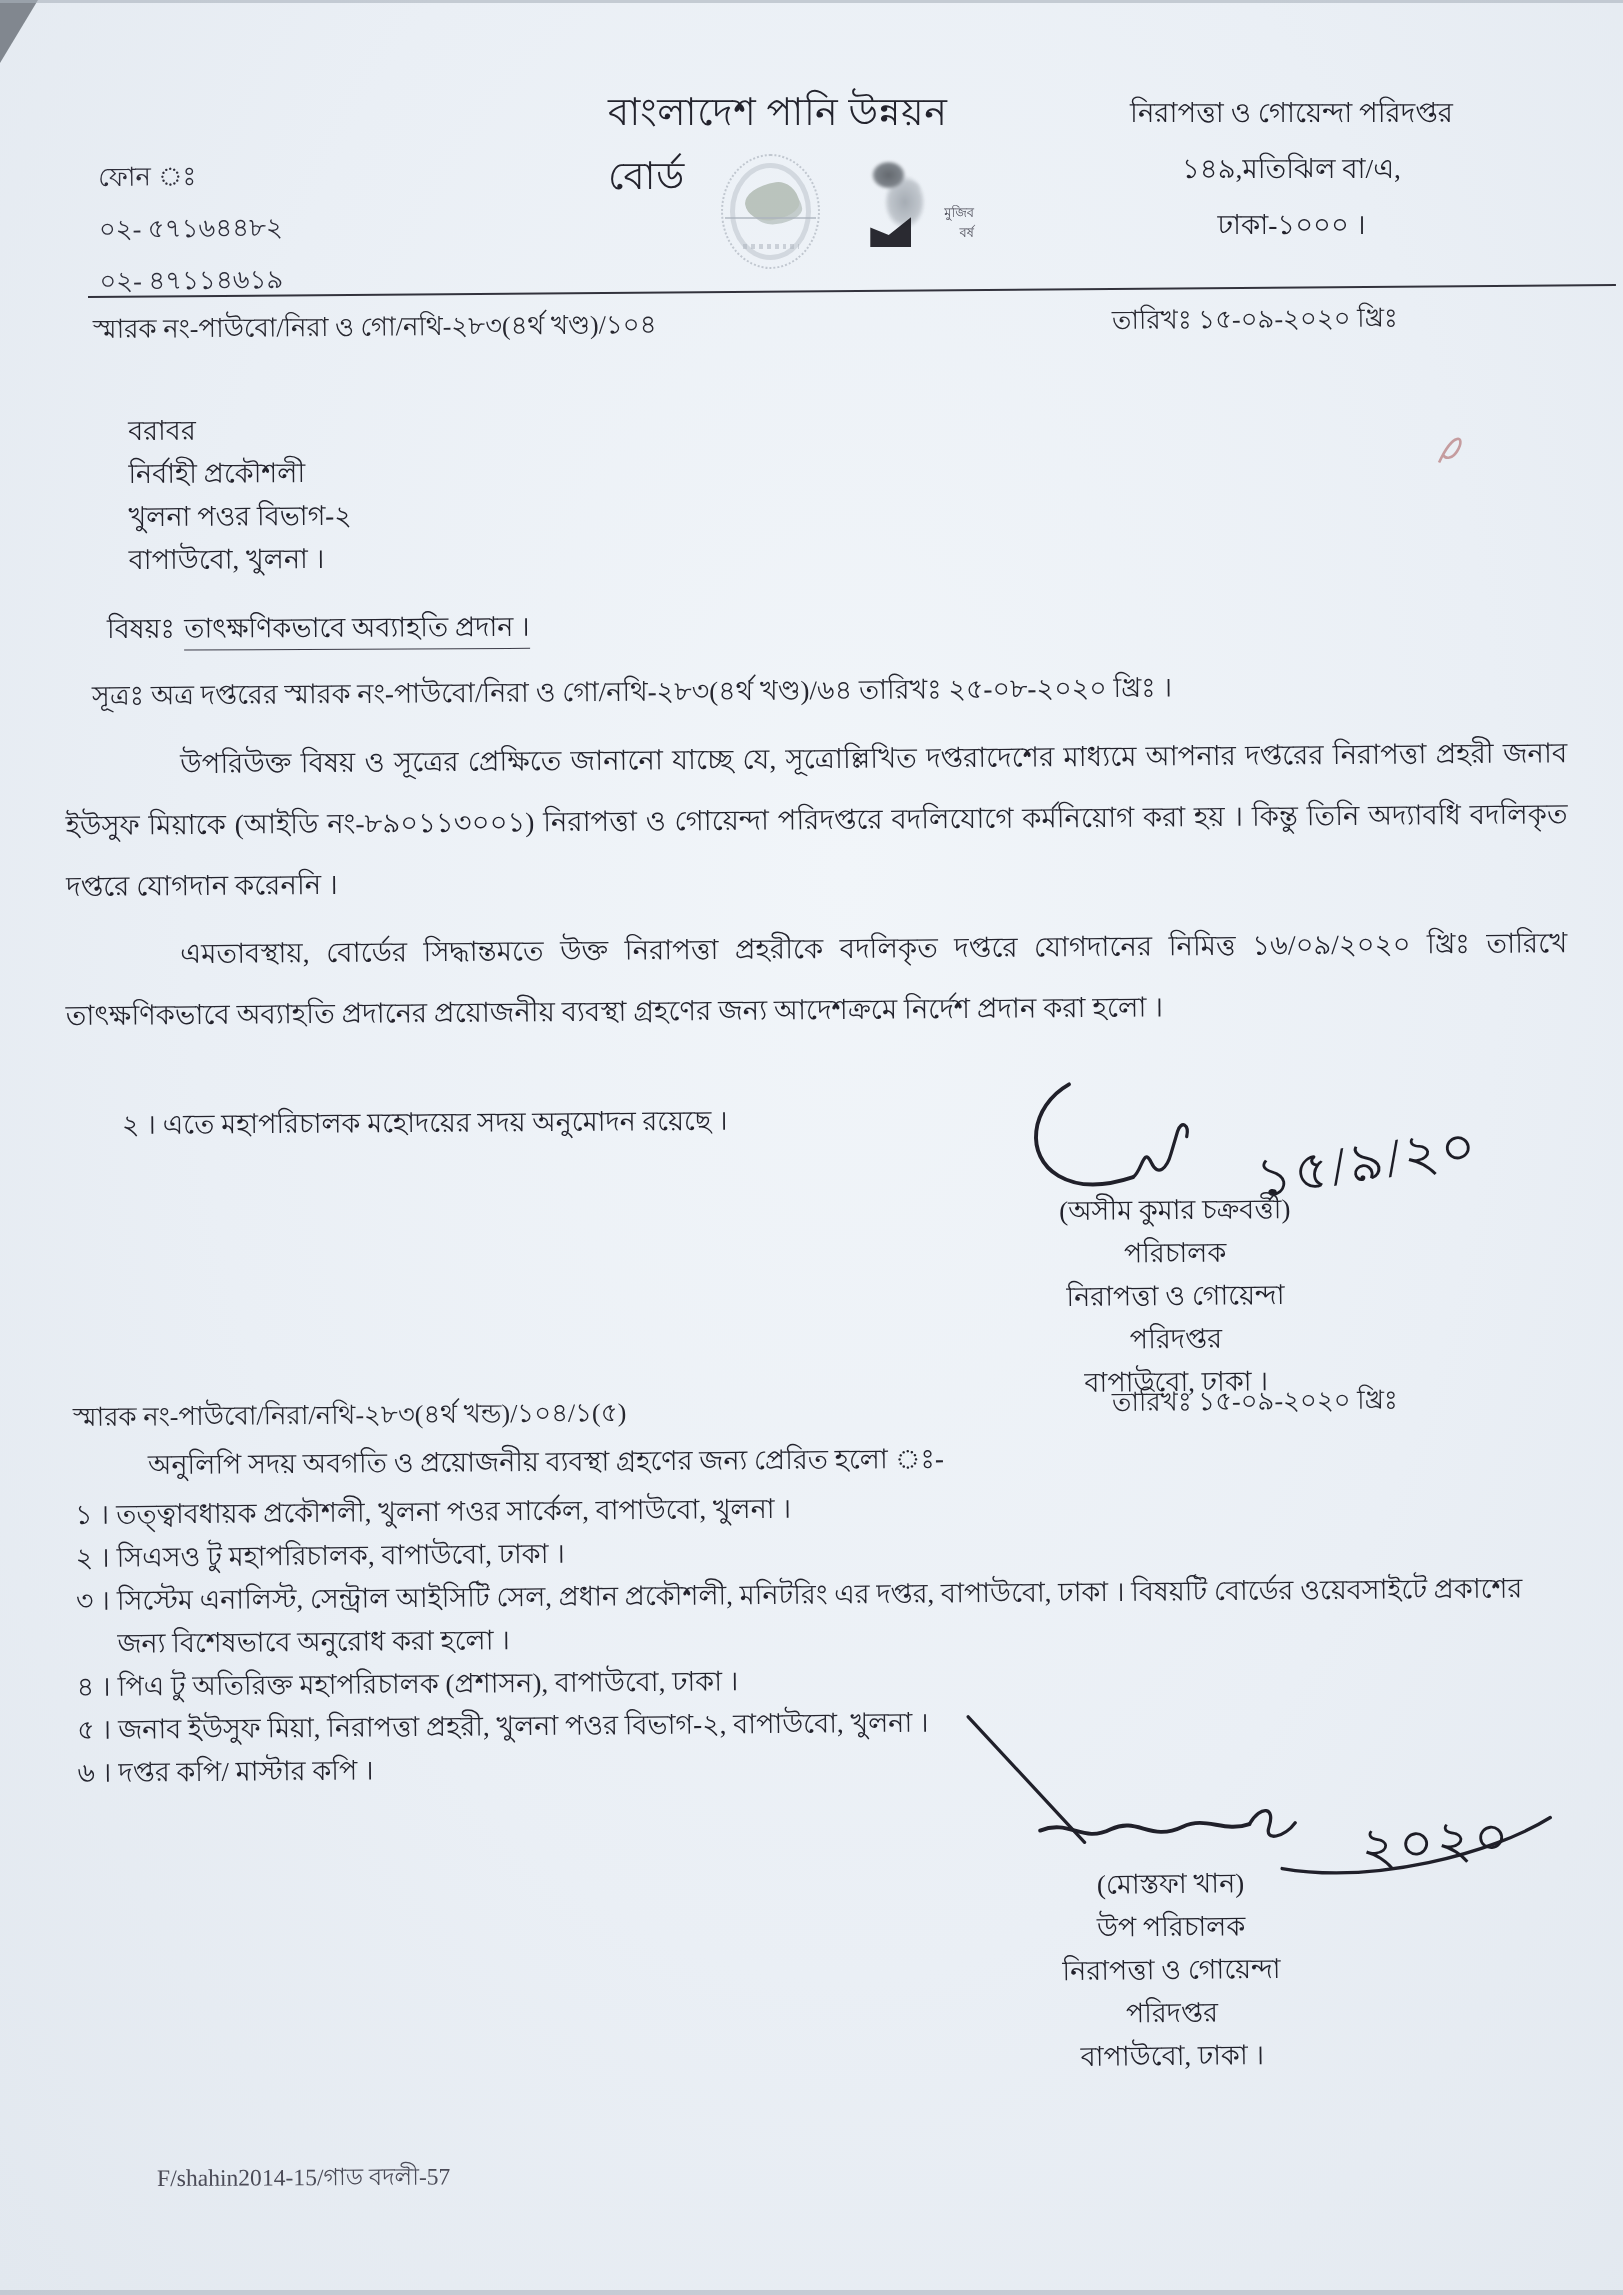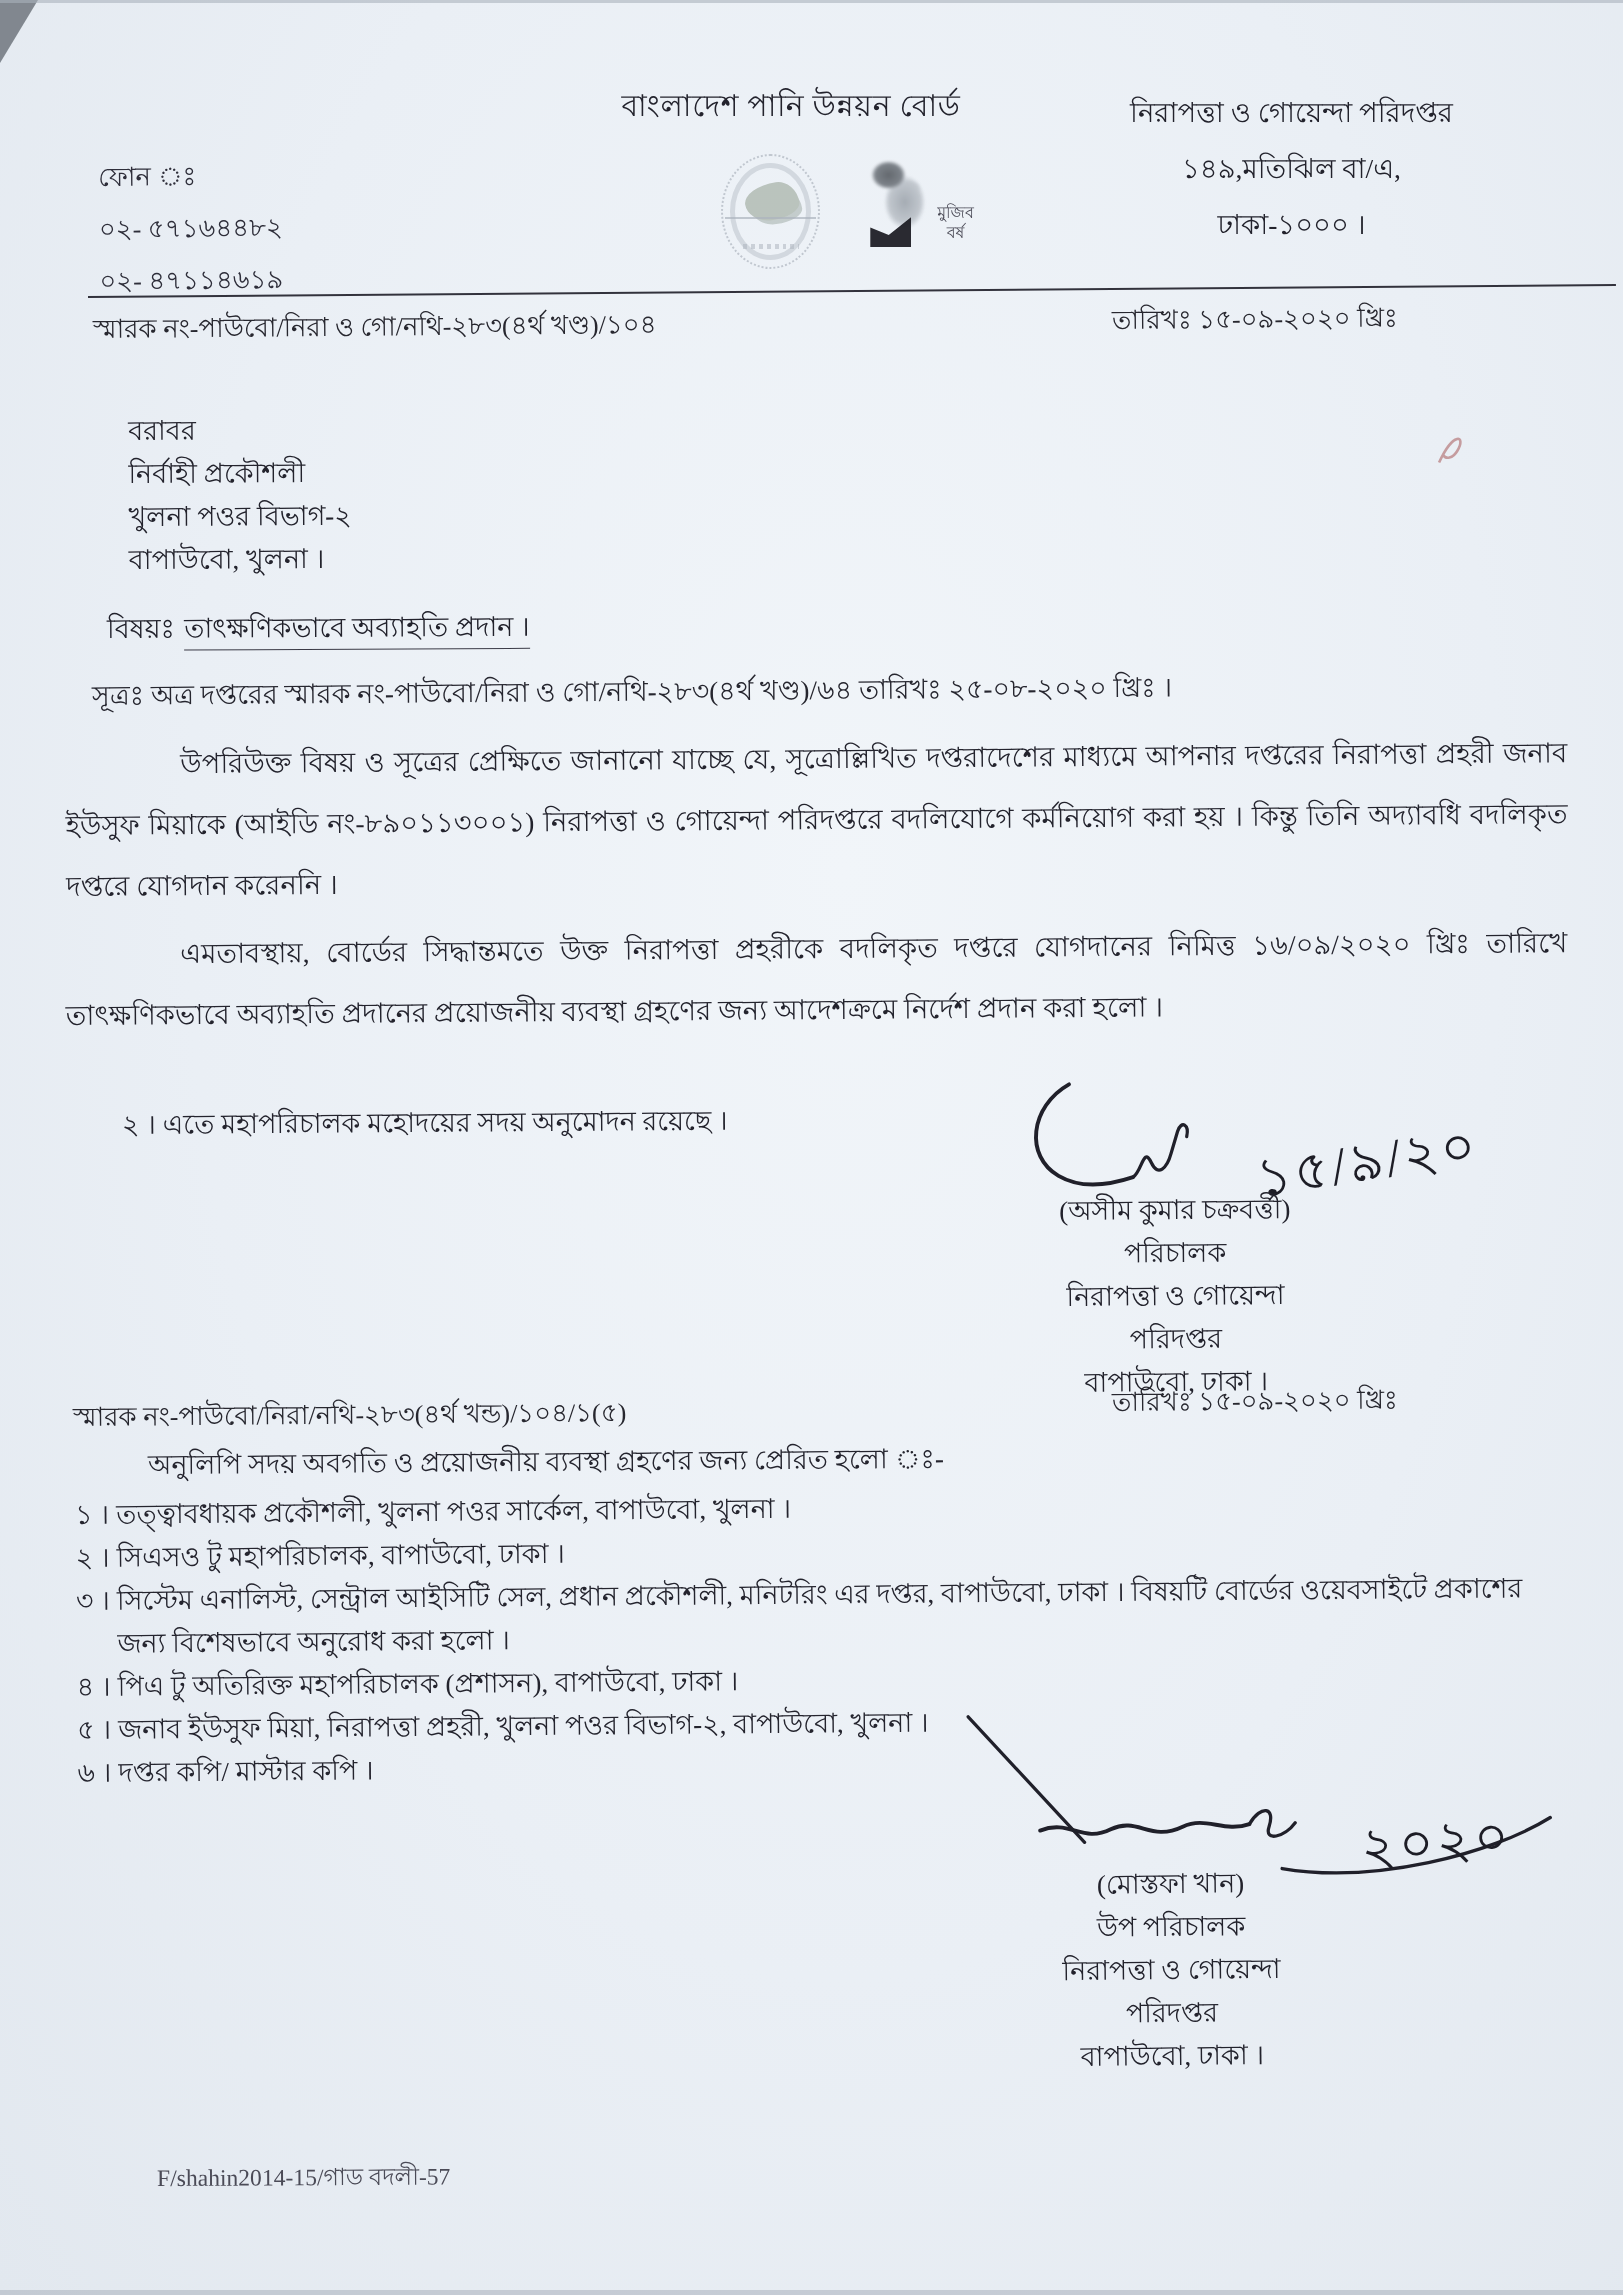--- a/index.html
+++ b/index.html
@@ -13,22 +13,22 @@
   }
   .abs { position:absolute; }
 
   
   .corner-shadow { left:0; top:0; width:38px; height:63px; background:#5f666d;
     clip-path:polygon(0 0,100% 0,0 100%); opacity:.75; }
   .top-edge { left:0; top:0; width:100%; height:3.3px; background:#aab3bc; opacity:.6; }
   .bottom-edge { left:0; bottom:0; width:100%; height:4.6px; background:#b6bec7; opacity:.7; }
 
   
-  .org-name { left:608px; top:82px; width:366px; text-align:center;
-    font-size:30px; letter-spacing:0.7px; color:#23232d; }
+  .org-name { left:608px; top:82px; width:366px; text-align:left;
+    font-size:38px; letter-spacing:0.7px; color:#23232d; }
   .phones { left:98px; top:152px; font-size:26px; line-height:52px; color:#2e2e3a;
     transform:rotate(-0.6deg); transform-origin:left top; }
   .right-head { left:1066px; top:85px; width:451px; text-align:center;
     font-size:27.5px; line-height:56px; color:#22222c; }
 
   
   .seal { left:721px; top:154px; width:99px; height:115px; opacity:.65; }
   .seal-outer { position:absolute; inset:0; border:2px dotted #99a1ac; border-radius:50%; opacity:.8; }
   .seal-inner { position:absolute; inset:9.2px; border:5.9px solid #adb5bf; border-radius:50%; opacity:.65; }
   .seal-blob { position:absolute; left:23.6px; top:29px; width:54px; height:37px;
@@ -41,22 +41,22 @@
 
   
   .photo { left:869px; top:157px; width:105px; height:101px; }
   .photo-face { position:absolute; left:0; top:0; width:65px; height:82px; opacity:.85; filter:blur(1px);
     background:
       radial-gradient(ellipse 23.6px 19.6px at 30% 22%, #4d5258 0%, #6a7077 55%, transparent 75%),
       radial-gradient(ellipse 26px 34px at 55% 55%, #9aa1a9 0%, #b9bfc6 60%, transparent 80%),
       radial-gradient(ellipse 17px 11.8px at 62% 38%, #7c828a 0%, transparent 70%); }
   .photo-wedge { position:absolute; left:1.3px; top:60px; width:41px; height:30px; background:#191920;
     clip-path:polygon(0 100%,0 35%,45% 60%,100% 0,100% 100%); opacity:.92; }
-  .photo-caption { position:absolute; left:68px; top:46px; width:37px; font-size:16px; line-height:19.6px;
-    color:#4c4c58; text-align:center; }
+  .photo-caption { position:absolute; left:68px; top:46px; width:37px; font-size:13px; line-height:19.6px;
+    color:#4c4c58; text-align:right; }
 
   .rule { left:88px; top:296px; width:1528px; height:2px; background:#32323c;
     transform:rotate(-0.45deg); transform-origin:left center; }
 
   .memo-line { font-size:26px; color:#27272f; transform:rotate(-0.5deg); transform-origin:left center; }
   .memo1-no { left:93px; top:309px; }
   .memo1-date { left:1112px; top:300px; }
 
   .red-mark { left:1431px; top:422px; opacity:.55; }
 

